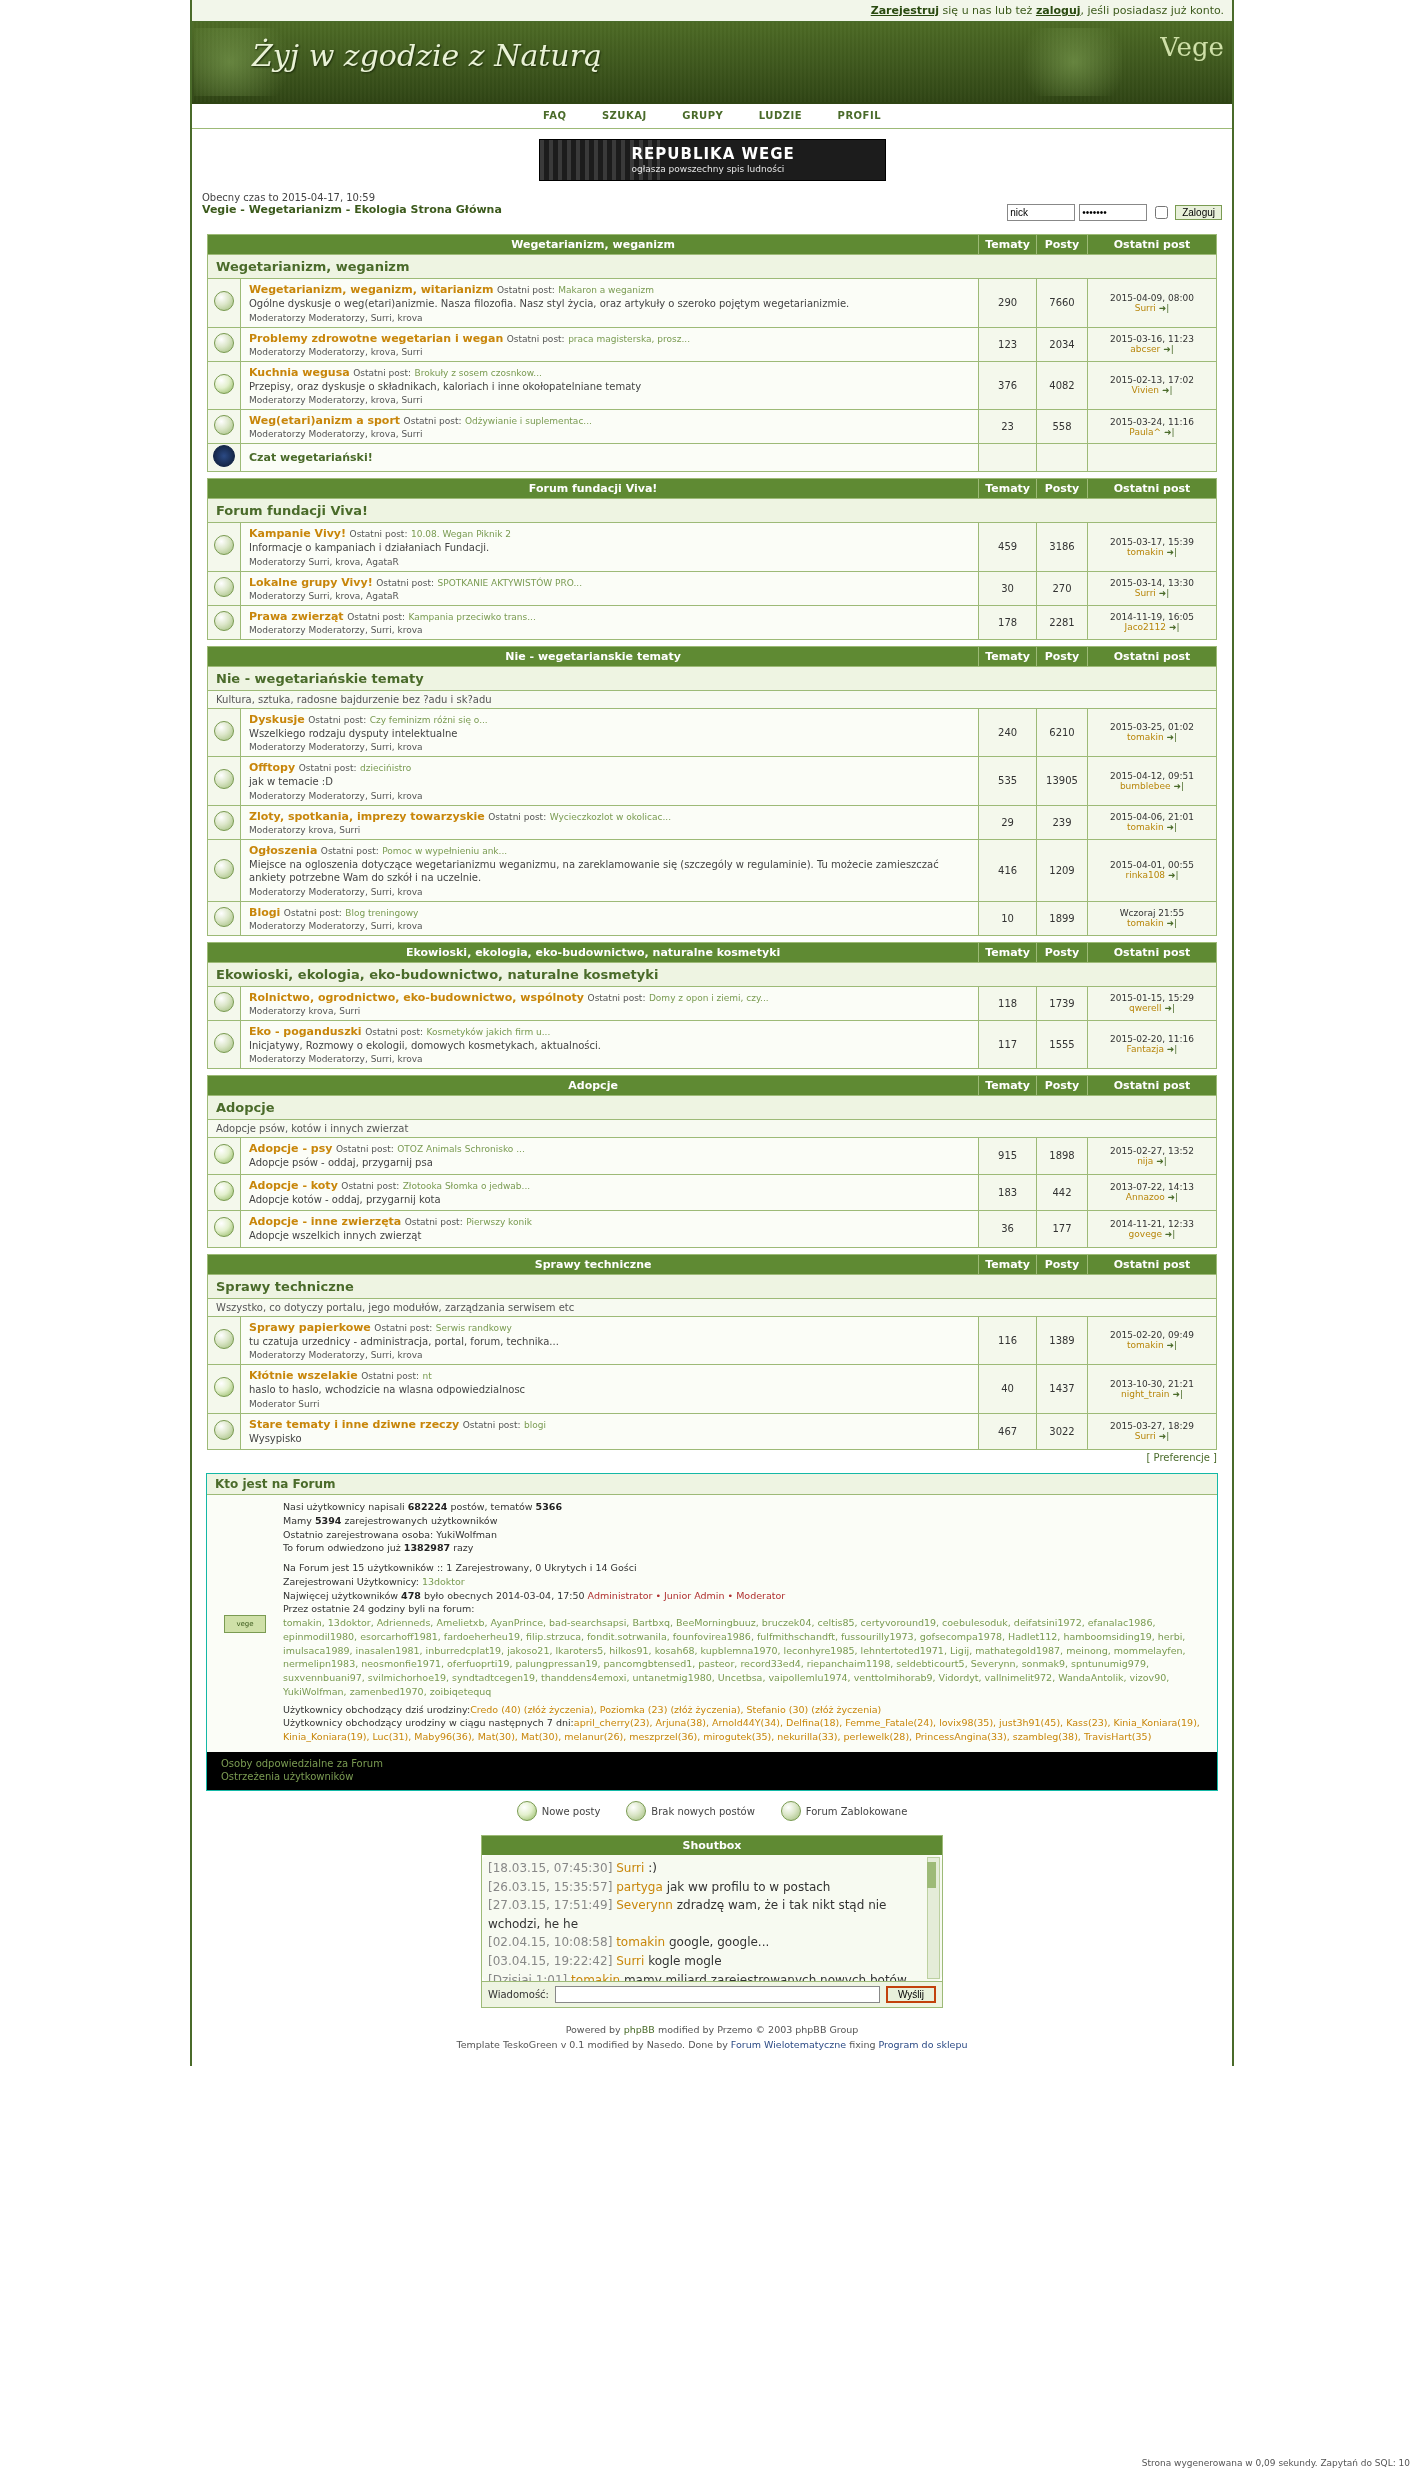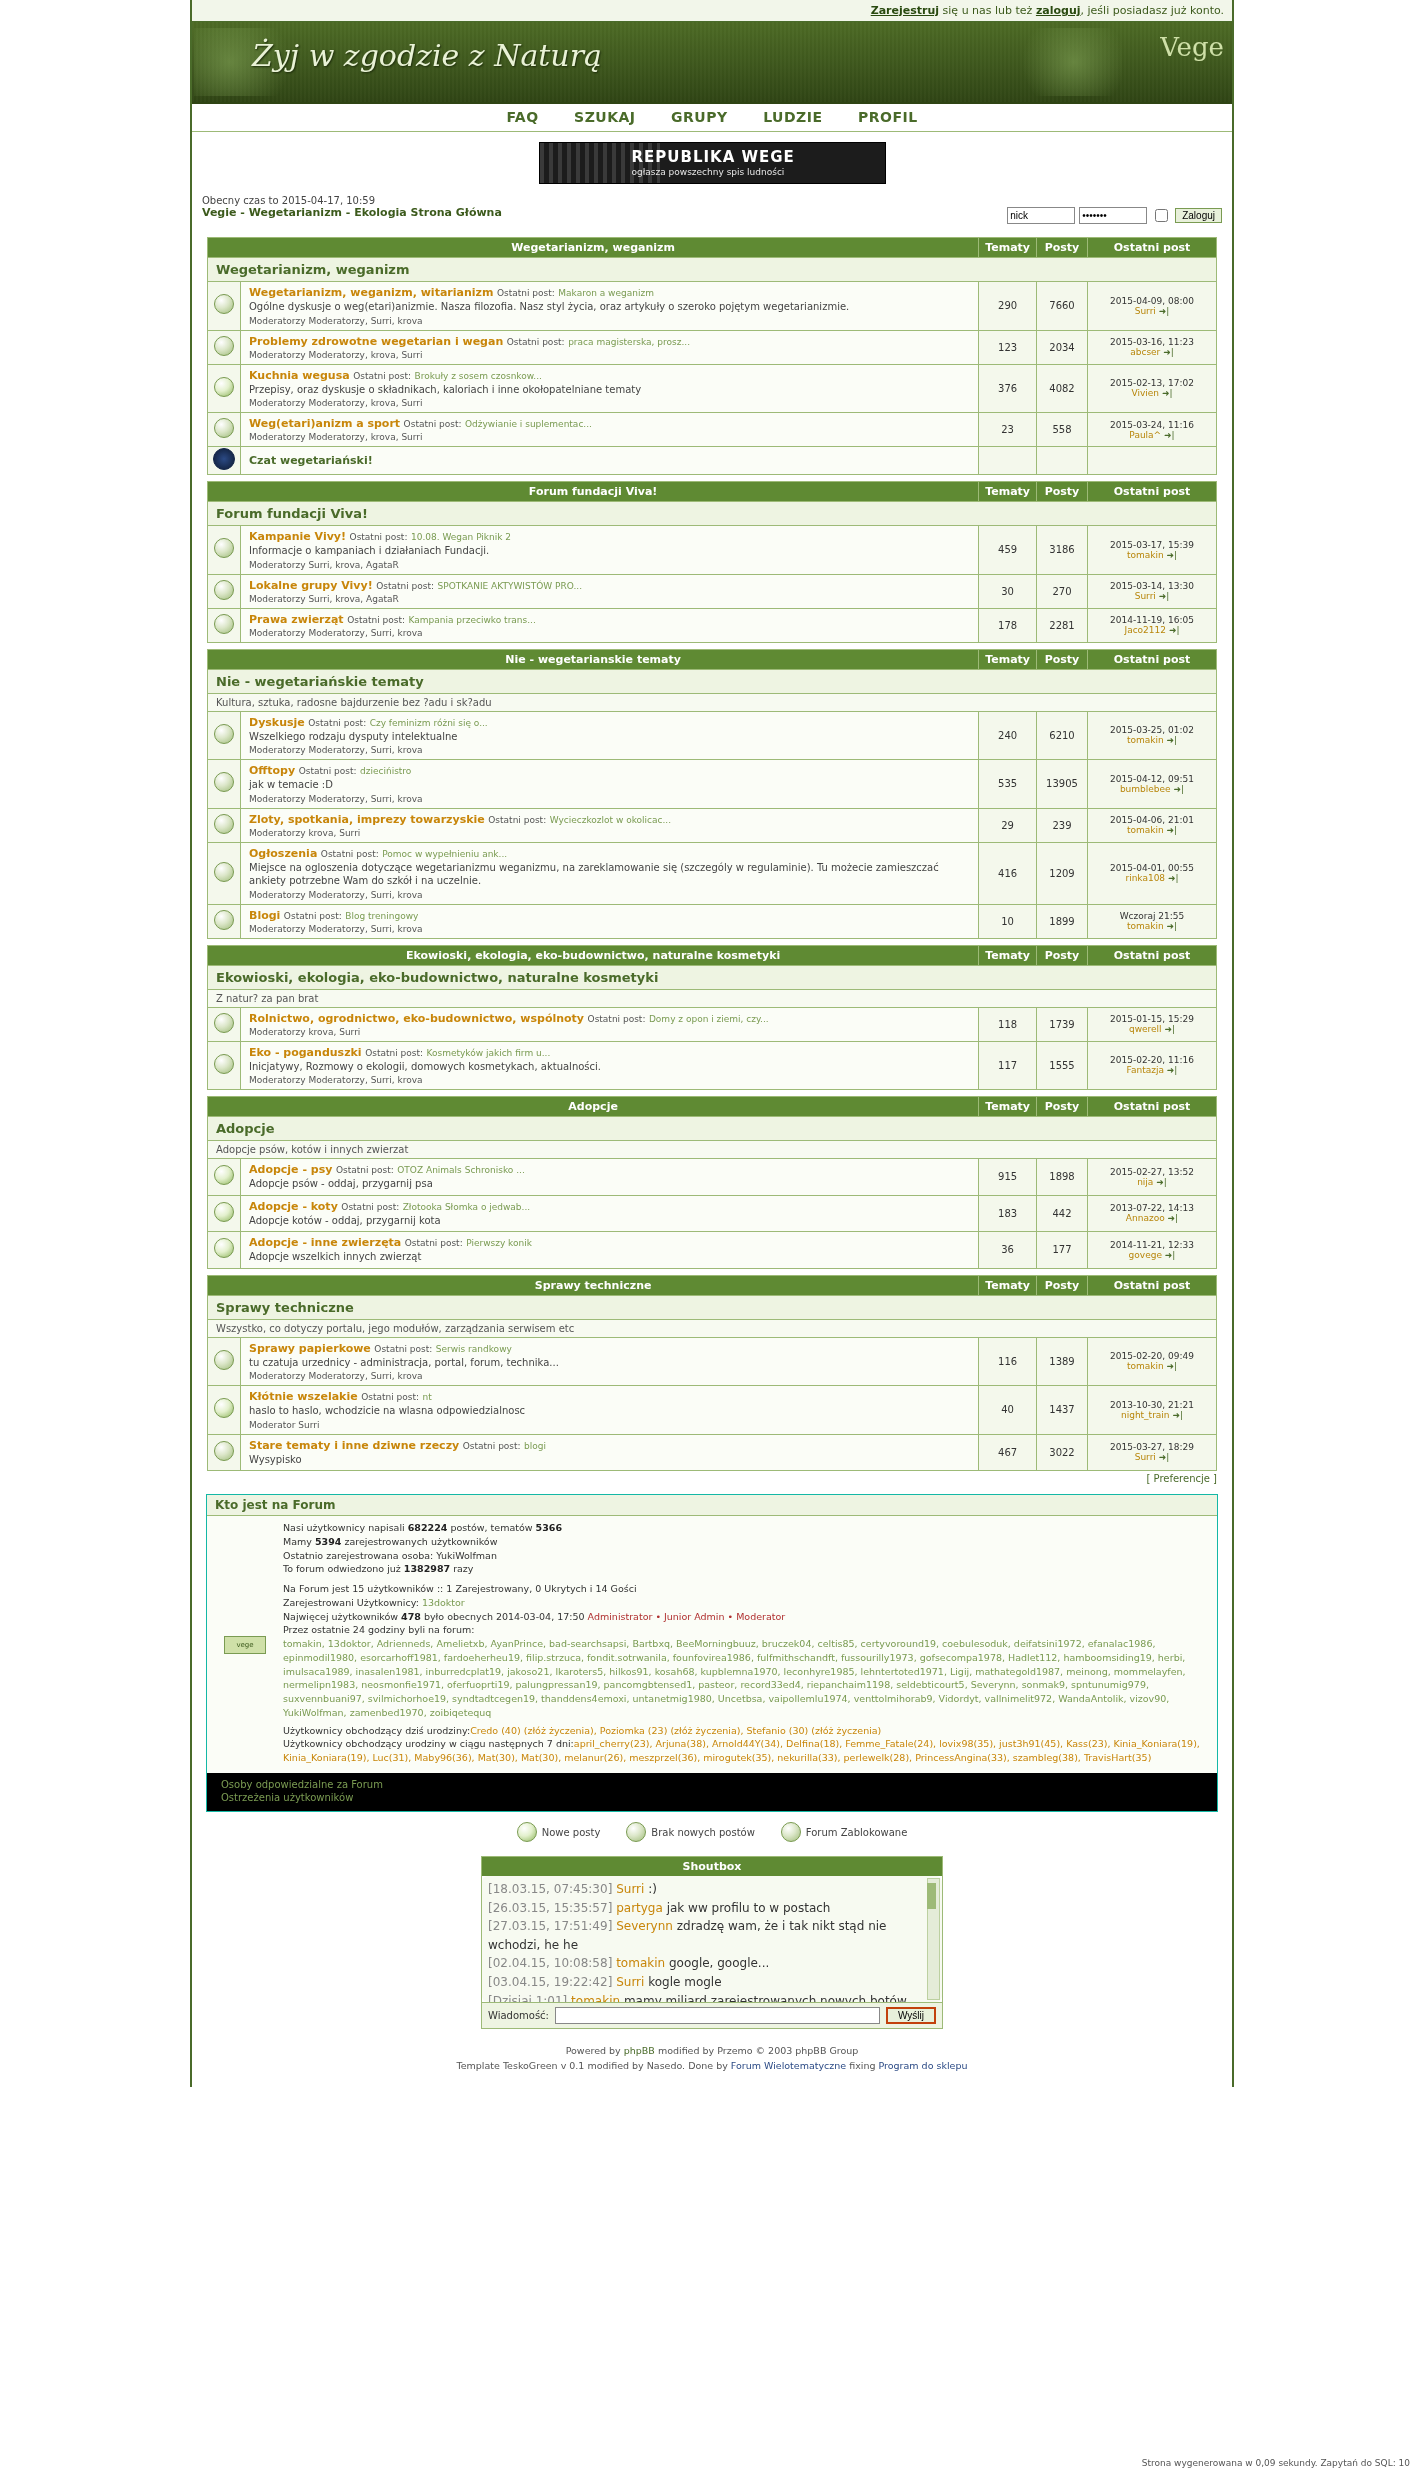--- a/index.html
+++ b/index.html
@@ -10,21 +10,21 @@
   .topbar a{color:#2a4a10;font-weight:bold;text-decoration:underline;}
   .banner{height:80px;background:linear-gradient(180deg,#4d6b25 0%,#3c551c 60%,#2f4414 100%);position:relative;overflow:hidden;border-bottom:2px solid #2f4414;}
   .banner .scroll{position:absolute;left:0;top:0;width:100%;height:100%;
     background:repeating-linear-gradient(90deg,rgba(255,255,255,0.02) 0 2px,rgba(0,0,0,0.02) 2px 4px);}
   .banner .logo{position:absolute;left:60px;top:16px;font-family:"DejaVu Serif","Liberation Serif",serif;font-style:italic;font-size:30px;color:#e9f2d6;text-shadow:1px 1px 2px #1d2c0b;}
   .banner .leafL,.banner .leafR{position:absolute;top:6px;width:120px;height:68px;opacity:.55;}
   .banner .leafL{left:2px;background:radial-gradient(circle at 30% 50%,#86a85a 0,rgba(0,0,0,0) 65%);}
   .banner .leafR{right:110px;background:radial-gradient(circle at 60% 50%,#86a85a 0,rgba(0,0,0,0) 65%);}
   .banner .vege{position:absolute;right:8px;top:10px;font-family:"DejaVu Serif",serif;font-size:26px;color:#cfe0a8;}
   .navrow{background:#fff;border-bottom:1px solid #9dba77;text-align:center;padding:5px 0 6px 0;}
-  .navrow a{color:#4a6b2a;font-size:14px;font-weight:bold;letter-spacing:.5px;margin:0 16px;text-decoration:none;}
+  .navrow a{color:#4a6b2a;font-size:10px;font-weight:bold;letter-spacing:.5px;margin:0 16px;text-decoration:none;}
   .adbar{width:345px;height:40px;margin:10px auto 8px auto;background:#1c1c1c;position:relative;overflow:hidden;border:1px solid #000;}
   .adbar .ppl{position:absolute;left:0;top:0;width:120px;height:100%;background:repeating-linear-gradient(90deg,#3a3a3a 0 4px,#1c1c1c 4px 9px);}
   .adbar .t1{position:absolute;left:92px;top:5px;color:#fff;font-weight:bold;font-size:15px;letter-spacing:1px;}
   .adbar .t2{position:absolute;left:92px;top:24px;color:#e6e6e6;font-size:9px;}
   .infoline{padding:3px 10px 0 10px;font-size:10px;color:#444;}
   .loginrow{display:flex;justify-content:space-between;align-items:flex-start;padding:0 10px 6px 10px;}
   .crumbs{font-size:11px;color:#3c5a1c;font-weight:bold;}
   .crumbs a{color:#3c5a1c;text-decoration:none;}
   .loginbox{display:flex;align-items:center;gap:4px;}
   .loginbox input[type=text],.loginbox input[type=password]{width:62px;height:15px;font-size:10px;border:1px solid #888;background:#fff;padding:0 2px;}
@@ -305,23 +305,20 @@
           <tbody>
             <tr class="cat-head">
               <th colspan="2" class="left">Ekowioski, ekologia, eko-budownictwo, naturalne kosmetyki</th>
               <th>Tematy</th>
               <th>Posty</th>
               <th>Ostatni post</th>
             </tr>
             <tr class="cat-title">
               <td colspan="5">Ekowioski, ekologia, eko-budownictwo, naturalne kosmetyki</td>
             </tr>
-            <tr class="cat-desc">
-              <td colspan="5">Z natur? za pan brat</td>
-            </tr>
             <tr>
               <td class="col-icon"><span class="ficon"></span></td>
               <td class="col-main"><a href="#" class="flink">Rolnictwo, ogrodnictwo, eko-budownictwo, wspólnoty</a> <span class="lastpost-label">Ostatni post:</span> <a href="#" class="lastpost-link">Domy z opon i ziemi, czy...</a><div class="mods">Moderatorzy krova, Surri</div></td>
               <td class="col-topics">118</td>
               <td class="col-posts">1739</td>
               <td class="col-last">
                 <div class="lp-date">2015-01-15, 15:29</div>
                 <div><span class="lp-user">qwerell</span> <span class="arrow">➜|</span></div>
               </td>
             </tr>

